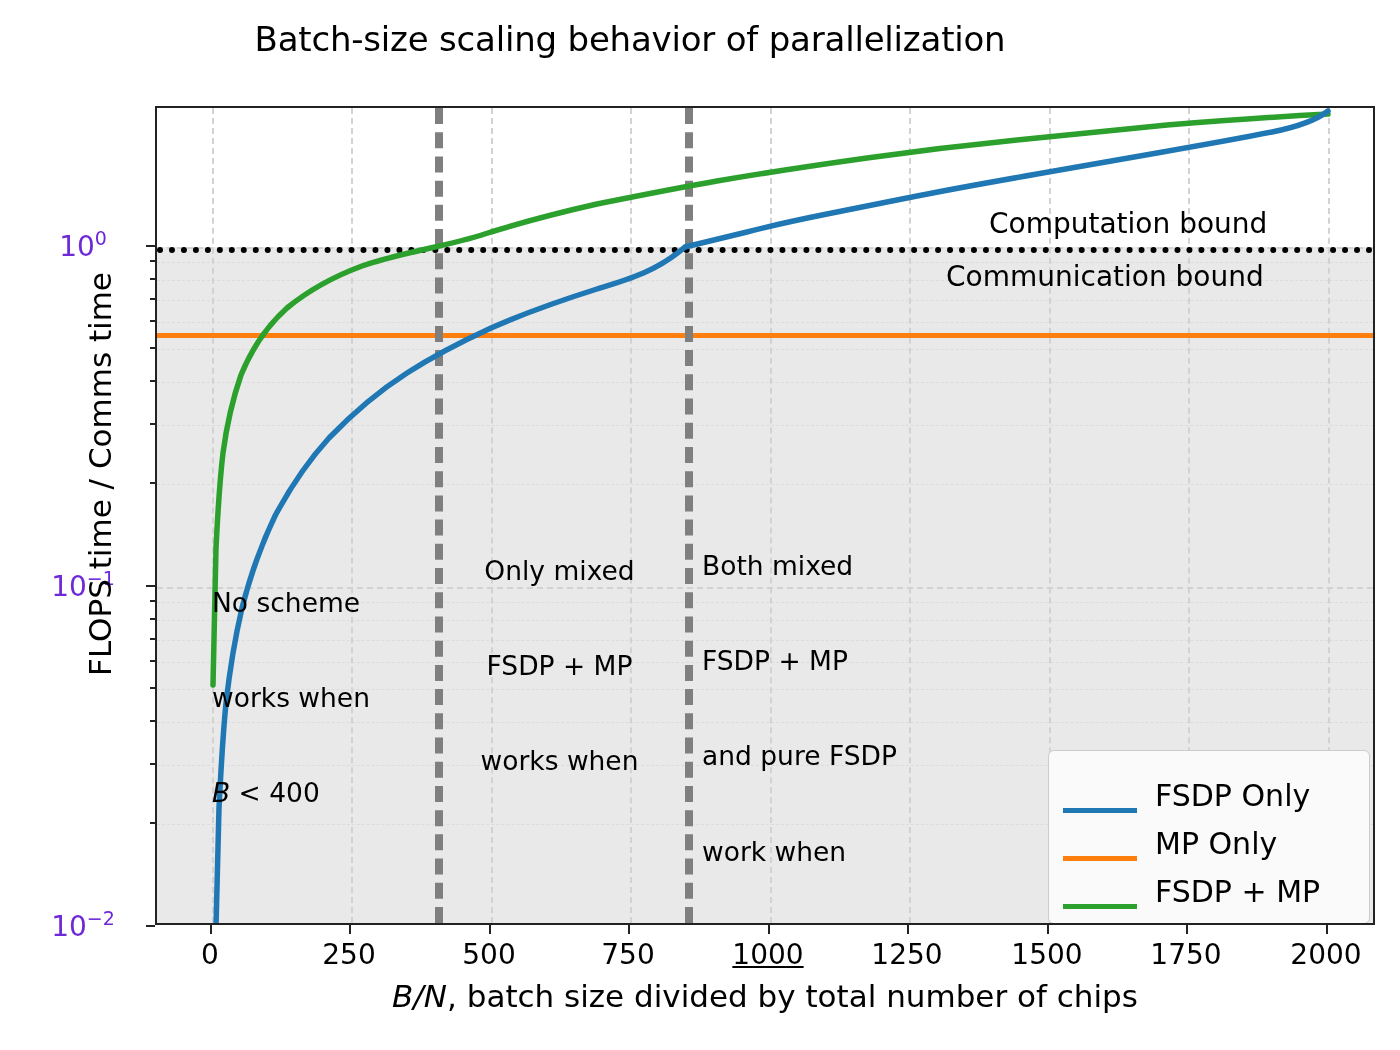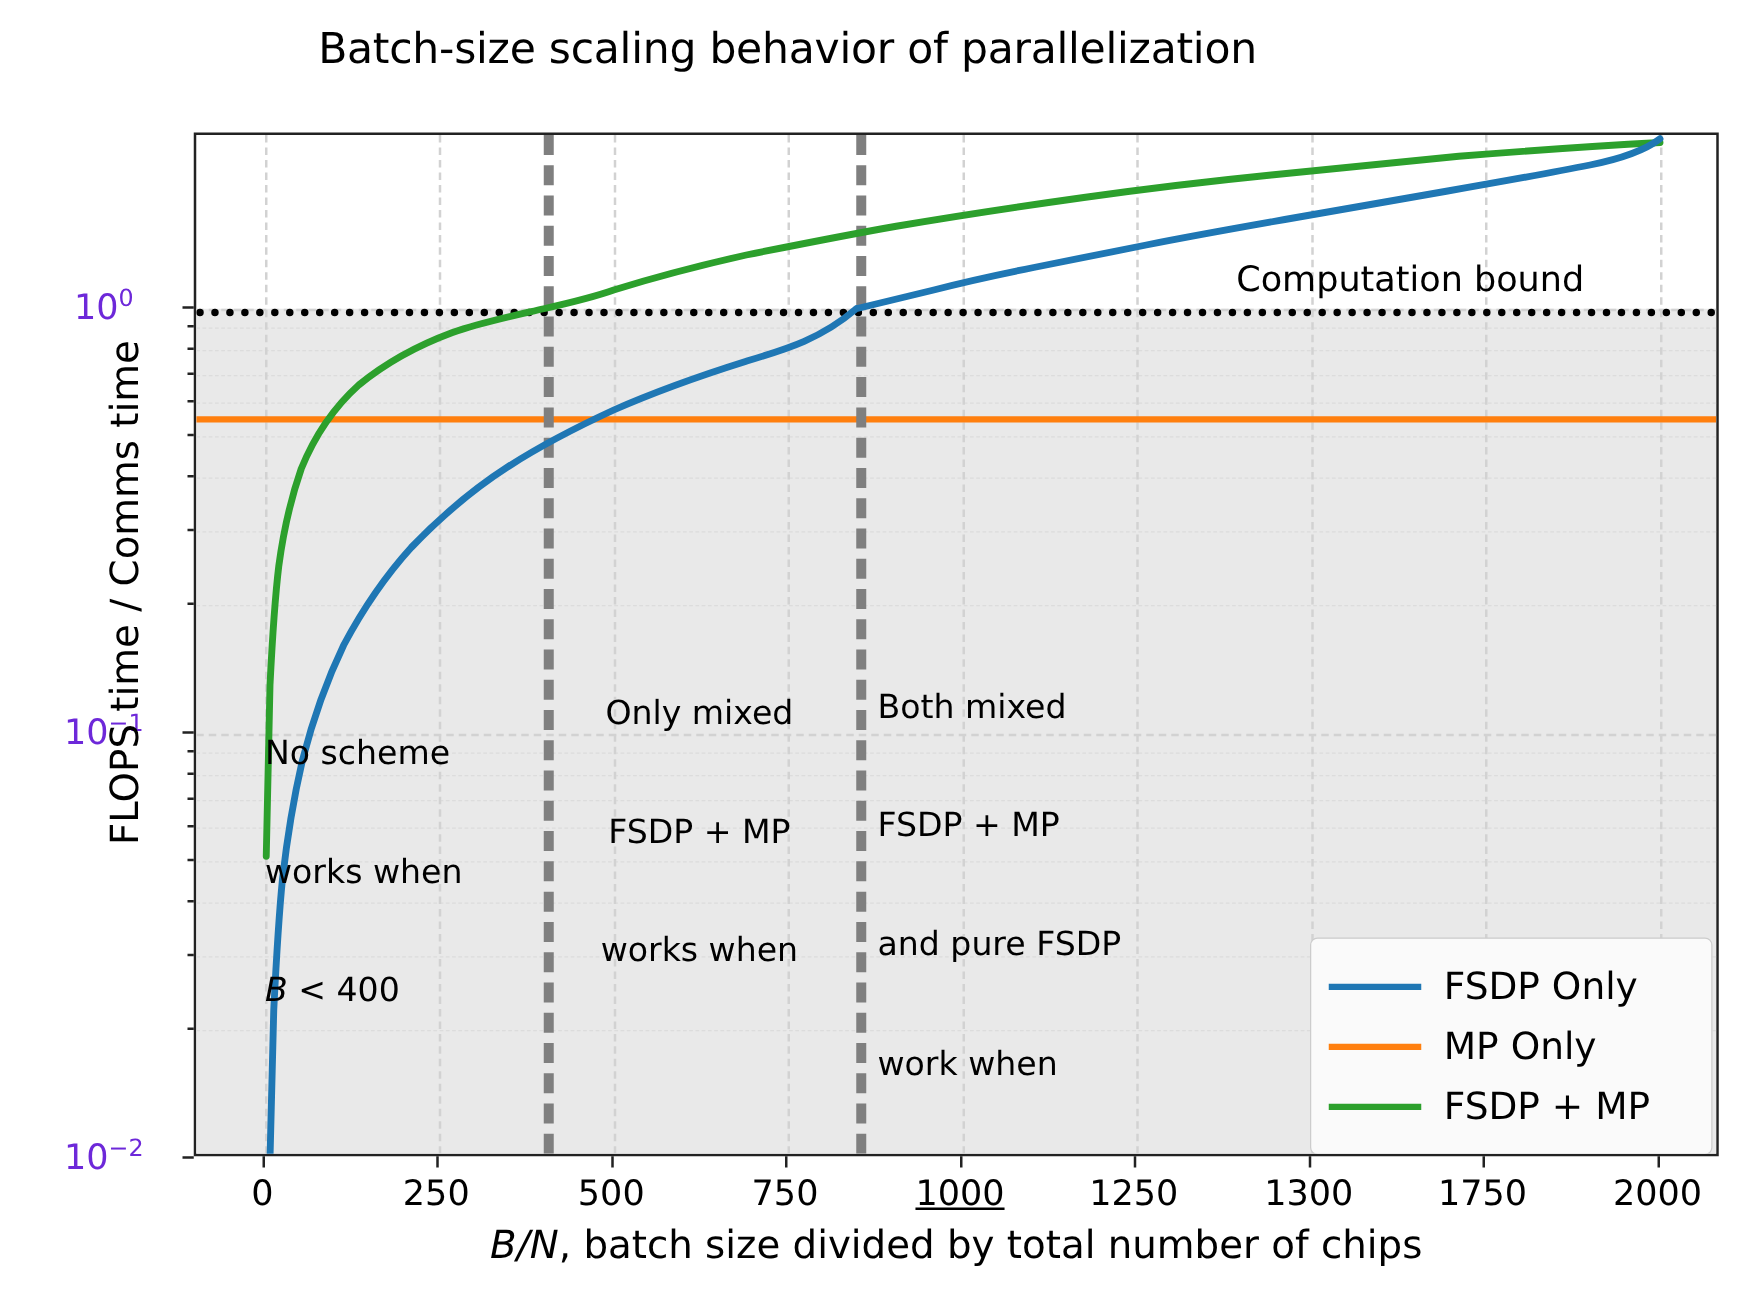--- a/index.html
+++ b/index.html
@@ -147,21 +147,21 @@
   #legend {
     position: absolute;
     left: 1046px; top: 748px;
     width: 322px;
     background: #fafafa;
     border: 1.6px solid #cccccc;
     border-radius: 6px;
     padding: 14px 16px 14px 14px;
   }
   .legend-row {
-    display: flex; align-items: center;
+    display: flex; align-items: flex-end;
     height: 48px;
   }
   .legend-swatch {
     width: 74px; height: 5px;
     margin-right: 18px;
     flex: 0 0 auto;
   }
   .legend-text {
     font-size: 30px; color: #000000; white-space: nowrap;
   }
@@ -247,20 +247,21 @@
                C 545,135 565,130 590,124
                C 613,118 640,112 670,106
                C 700,100 730,94 760,88
                C 800,80 840,73 880,66
                C 920,59 960,52 1000,45
                C 1040,38 1080,31 1115,24
                C 1140,19 1158,13 1171,3"></path>
     </svg>
 
     <div class="bound-label" style="left:832px; top:99px;text-align:right;">Computation bound</div>
+    <div class="bound-label" style="left:789px; top:152px;">Communication bound</div>
 
     <div class="annot" style="left:55px; top:415px;">
       <div>No scheme</div>
       <div>works when</div>
       <div><em>B</em><span> &lt; 400</span></div>
     </div>
 
     <div class="annot" style="left:300px; top:383px; text-align:center; width:205px;">
       <div>Only mixed</div>
       <div>FSDP + MP</div>
@@ -301,21 +302,21 @@
   <div class="tick-x" style="left:1047px; top:925px;"></div>
   <div class="tick-x" style="left:1186px; top:925px;"></div>
   <div class="tick-x" style="left:1326px; top:925px;"></div>
 
   <div class="ticklabel-x" style="left:210px;  top:938px;">0</div>
   <div class="ticklabel-x" style="left:349px;  top:938px;">250</div>
   <div class="ticklabel-x" style="left:489px;  top:938px;">500</div>
   <div class="ticklabel-x" style="left:628px;  top:938px;">750</div>
   <div class="ticklabel-x" style="left:768px;  top:938px;text-decoration:underline;">1000</div>
   <div class="ticklabel-x" style="left:907px;  top:938px;">1250</div>
-  <div class="ticklabel-x" style="left:1047px; top:938px;">1300</div>
+  <div class="ticklabel-x" style="left:1047px; top:938px;">1500</div>
   <div class="ticklabel-x" style="left:1186px; top:938px;">1750</div>
   <div class="ticklabel-x" style="left:1326px; top:938px;">2000</div>
 
   <div class="tick-y" style="left:146px; top:245px;"></div>
   <div class="tick-y" style="left:146px; top:585px;"></div>
   <div class="tick-y" style="left:146px; top:925px;"></div>
 
   <div class="tick-y minor" style="left:150px; top:260px;"></div>
   <div class="tick-y minor" style="left:150px; top:278px;"></div>
   <div class="tick-y minor" style="left:150px; top:298px;"></div>

